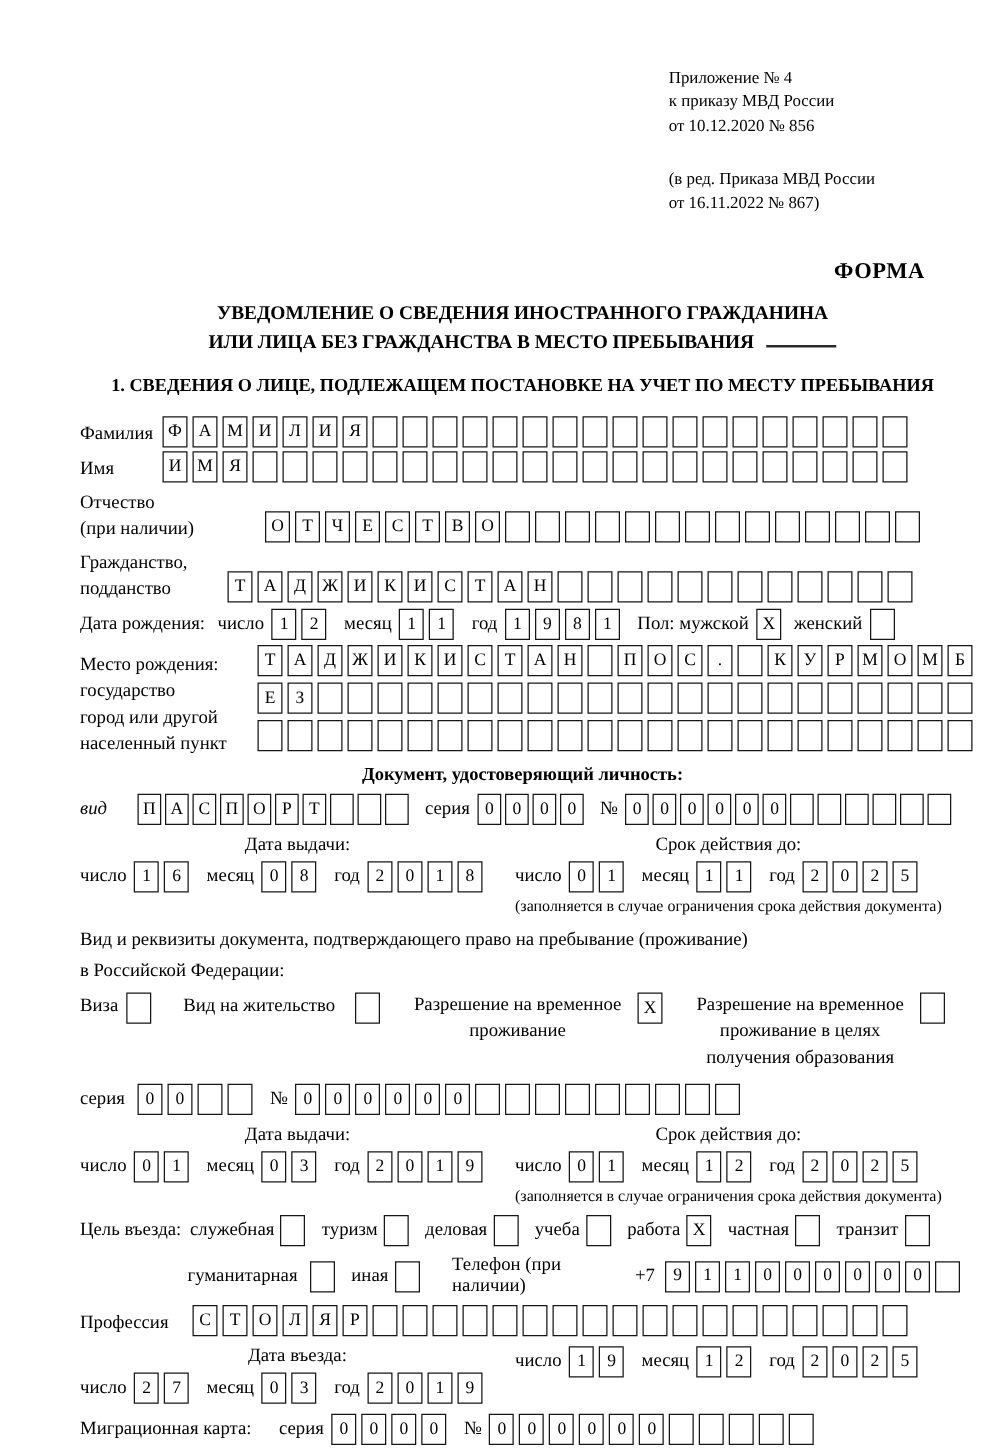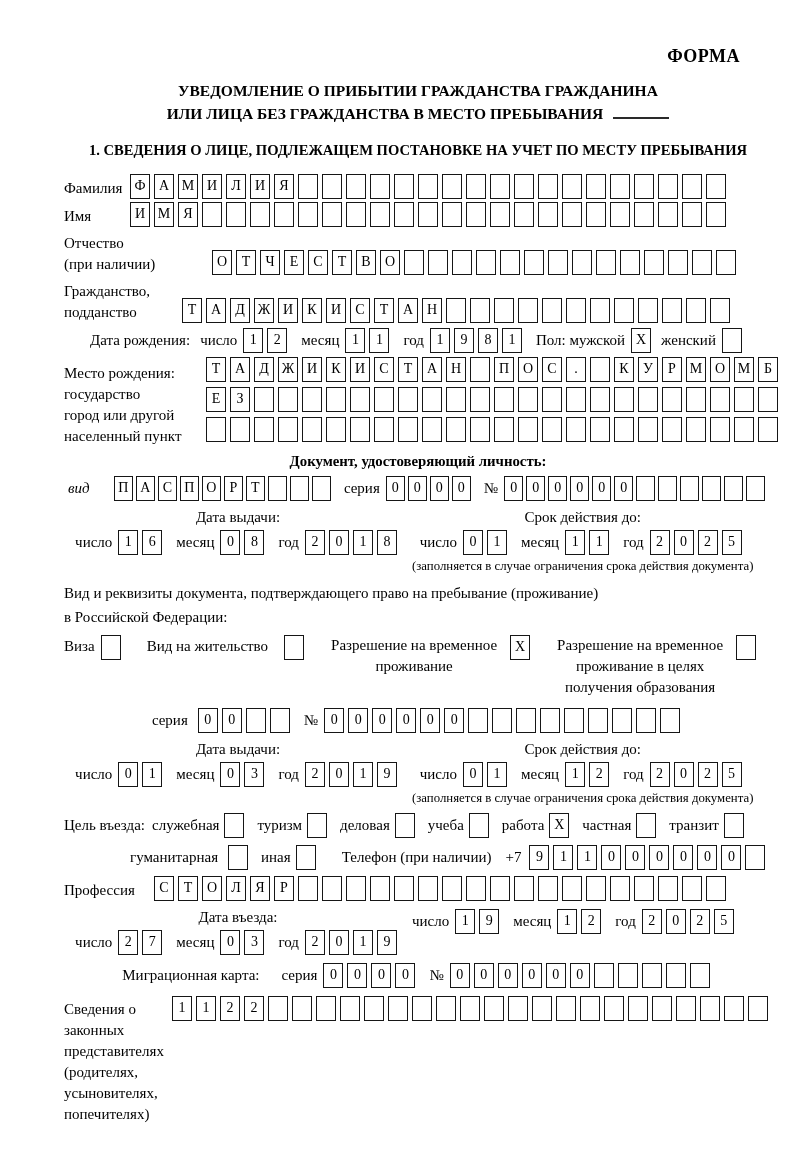--- a/index.html
+++ b/index.html
@@ -34,21 +34,21 @@
   .tight .cell { width: 19px; margin-right: 3px; }
 
   .lw66  { flex-basis: 66px; }
   .lw148 { flex-basis: 148px; }
   .lw118 { flex-basis: 118px; }
   .lw142 { flex-basis: 142px; }
   .lw108 { flex-basis: 108px; }
   .lw90  { flex-basis: 90px; }
   .lw46  { flex-basis: 46px; font-style: italic; }
 
-  .inrow { display: flex; align-items: center; justify-content: center; }
+  .inrow { display: flex; align-items: center; }
   .gl { margin: 0 6px 0 10px; flex: 0 0 auto; }
   .gl.first { margin-left: 0; }
   .stack { display: flex; flex-direction: column; }
   .stack .cells { margin-bottom: 5px; }
 
   .center-heading { text-align: center; font-weight: bold; font-size: 14.8px;
                     margin: 6px 0 6px 0; }
 
   .dates { display: flex; margin-top: 8px; }
   .dcol  { display: flex; flex-direction: column; }
@@ -59,35 +59,42 @@
   .plain { margin-top: 8px; line-height: 1.5; }
   .permits { display: flex; align-items: flex-start; margin-top: 6px; }
   .pml { padding-top: 3px; }
   .pml.multi { width: 180px; text-align: center; line-height: 1.4; padding-top: 0; }
   .gap6 { margin-left: 6px; } .gap10 { margin-left: 10px; }
   .gap16 { margin-left: 16px; } .gap22 { margin-left: 22px; }
 
   .purpose-line { display: flex; align-items: center; margin-top: 7px; }
   .plabel { margin: 0 5px 0 9px; flex: 0 0 auto; }
   .plabel.first { margin-left: 7px; }
-  .indent66 { margin-left: 66px; }
+  .indent66 { margin-left: 86px; }
   .phone-prefix { margin: 0 8px 0 14px; }
 
   .guard { display: flex; align-items: flex-start; margin-top: 8px; }
   .guard .stack .cells { margin-bottom: 7px; }
 </style>
 </head>
 <body>
 
 <div class="page">
 
+  <div class="hdr">
+    <div>Приложение № 4
+к приказу МВД России
+от 10.12.2020 № 856</div>
+    <div class="hdr-edition">(в ред. Приказа МВД России
+от 16.11.2022 № 867)</div>
+  </div>
   <div class="forma">ФОРМА</div>
 
   <div class="title">
-    <div>УВЕДОМЛЕНИЕ О ПРИБЫТИИ ГРАЖДАНСТВА ГРАЖДАНИНА</div>
+    <div>УВЕДОМЛЕНИЕ О СВЕДЕНИЯ ИНОСТРАННОГО ГРАЖДАНИНА</div>
     <div>
       <span>ИЛИ ЛИЦА БЕЗ ГРАЖДАНСТВА В МЕСТО ПРЕБЫВАНИЯ</span><span class="title-underline"></span>
     </div>
   </div>
 
   <div class="sec-heading">1. СВЕДЕНИЯ О ЛИЦЕ, ПОДЛЕЖАЩЕМ ПОСТАНОВКЕ НА УЧЕТ ПО МЕСТУ ПРЕБЫВАНИЯ</div>
 
   <div class="form">
 
     <div class="frow">

